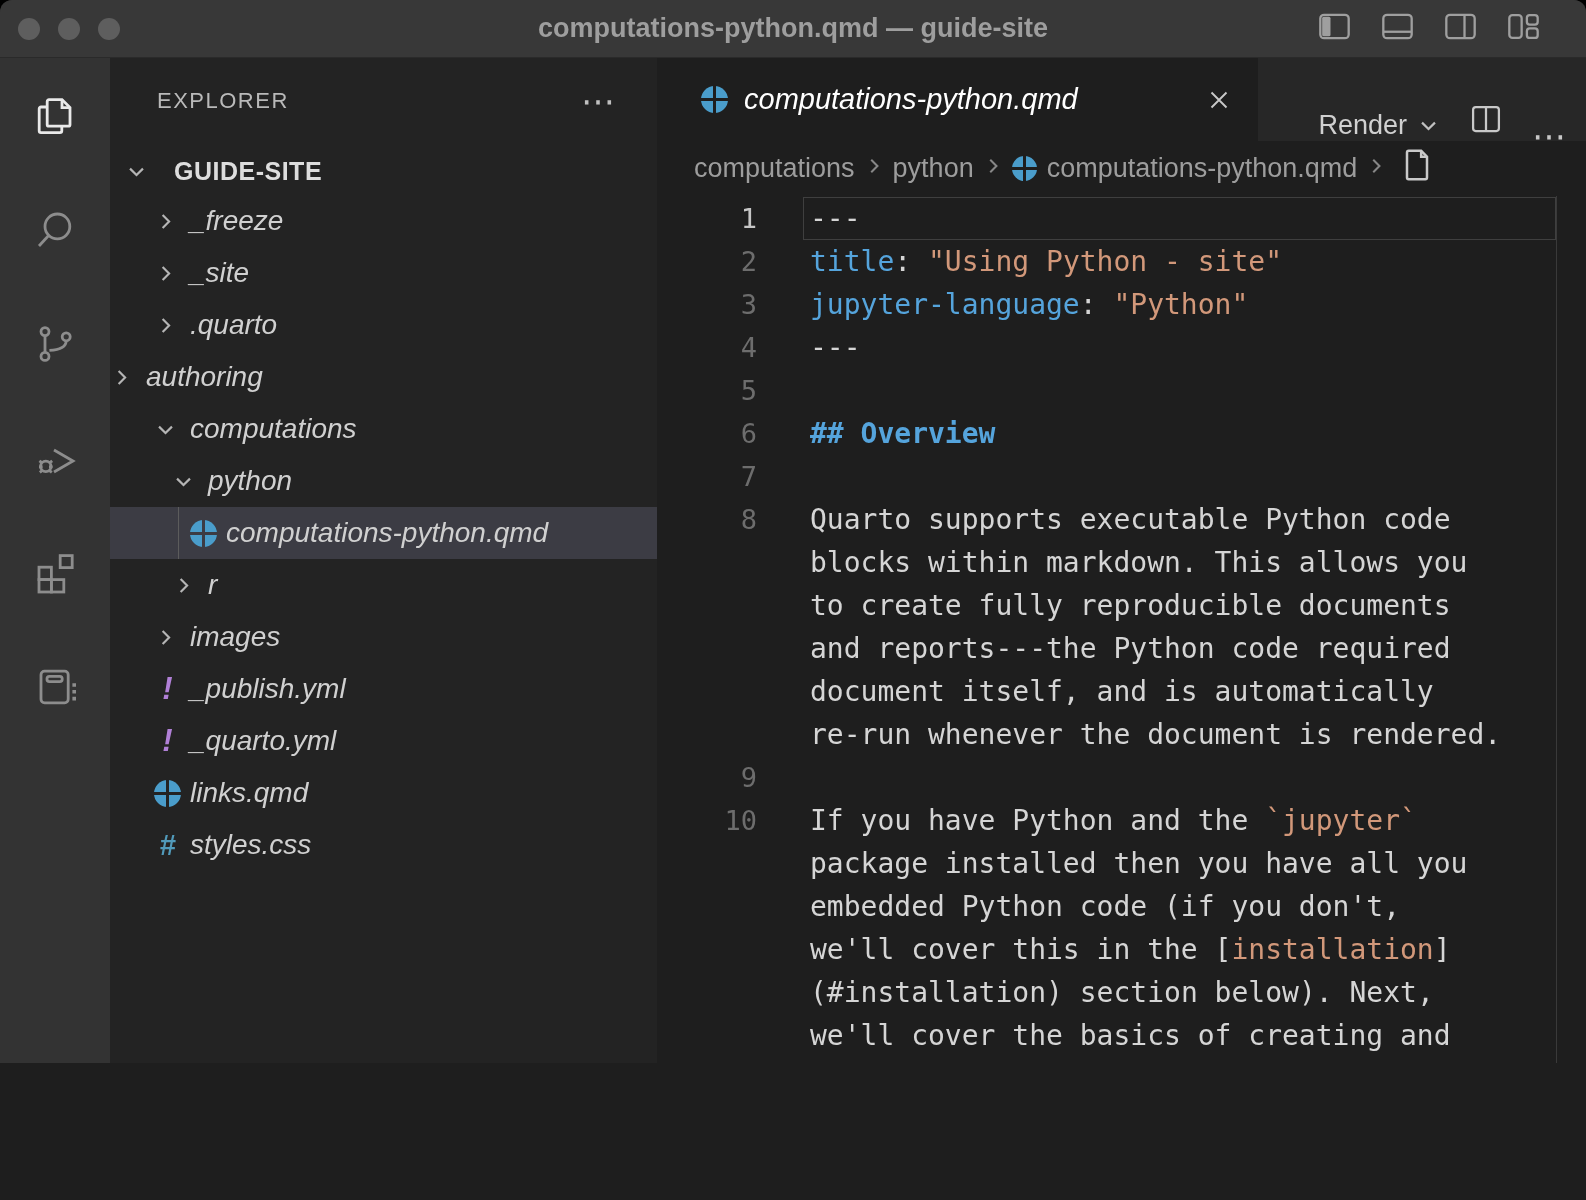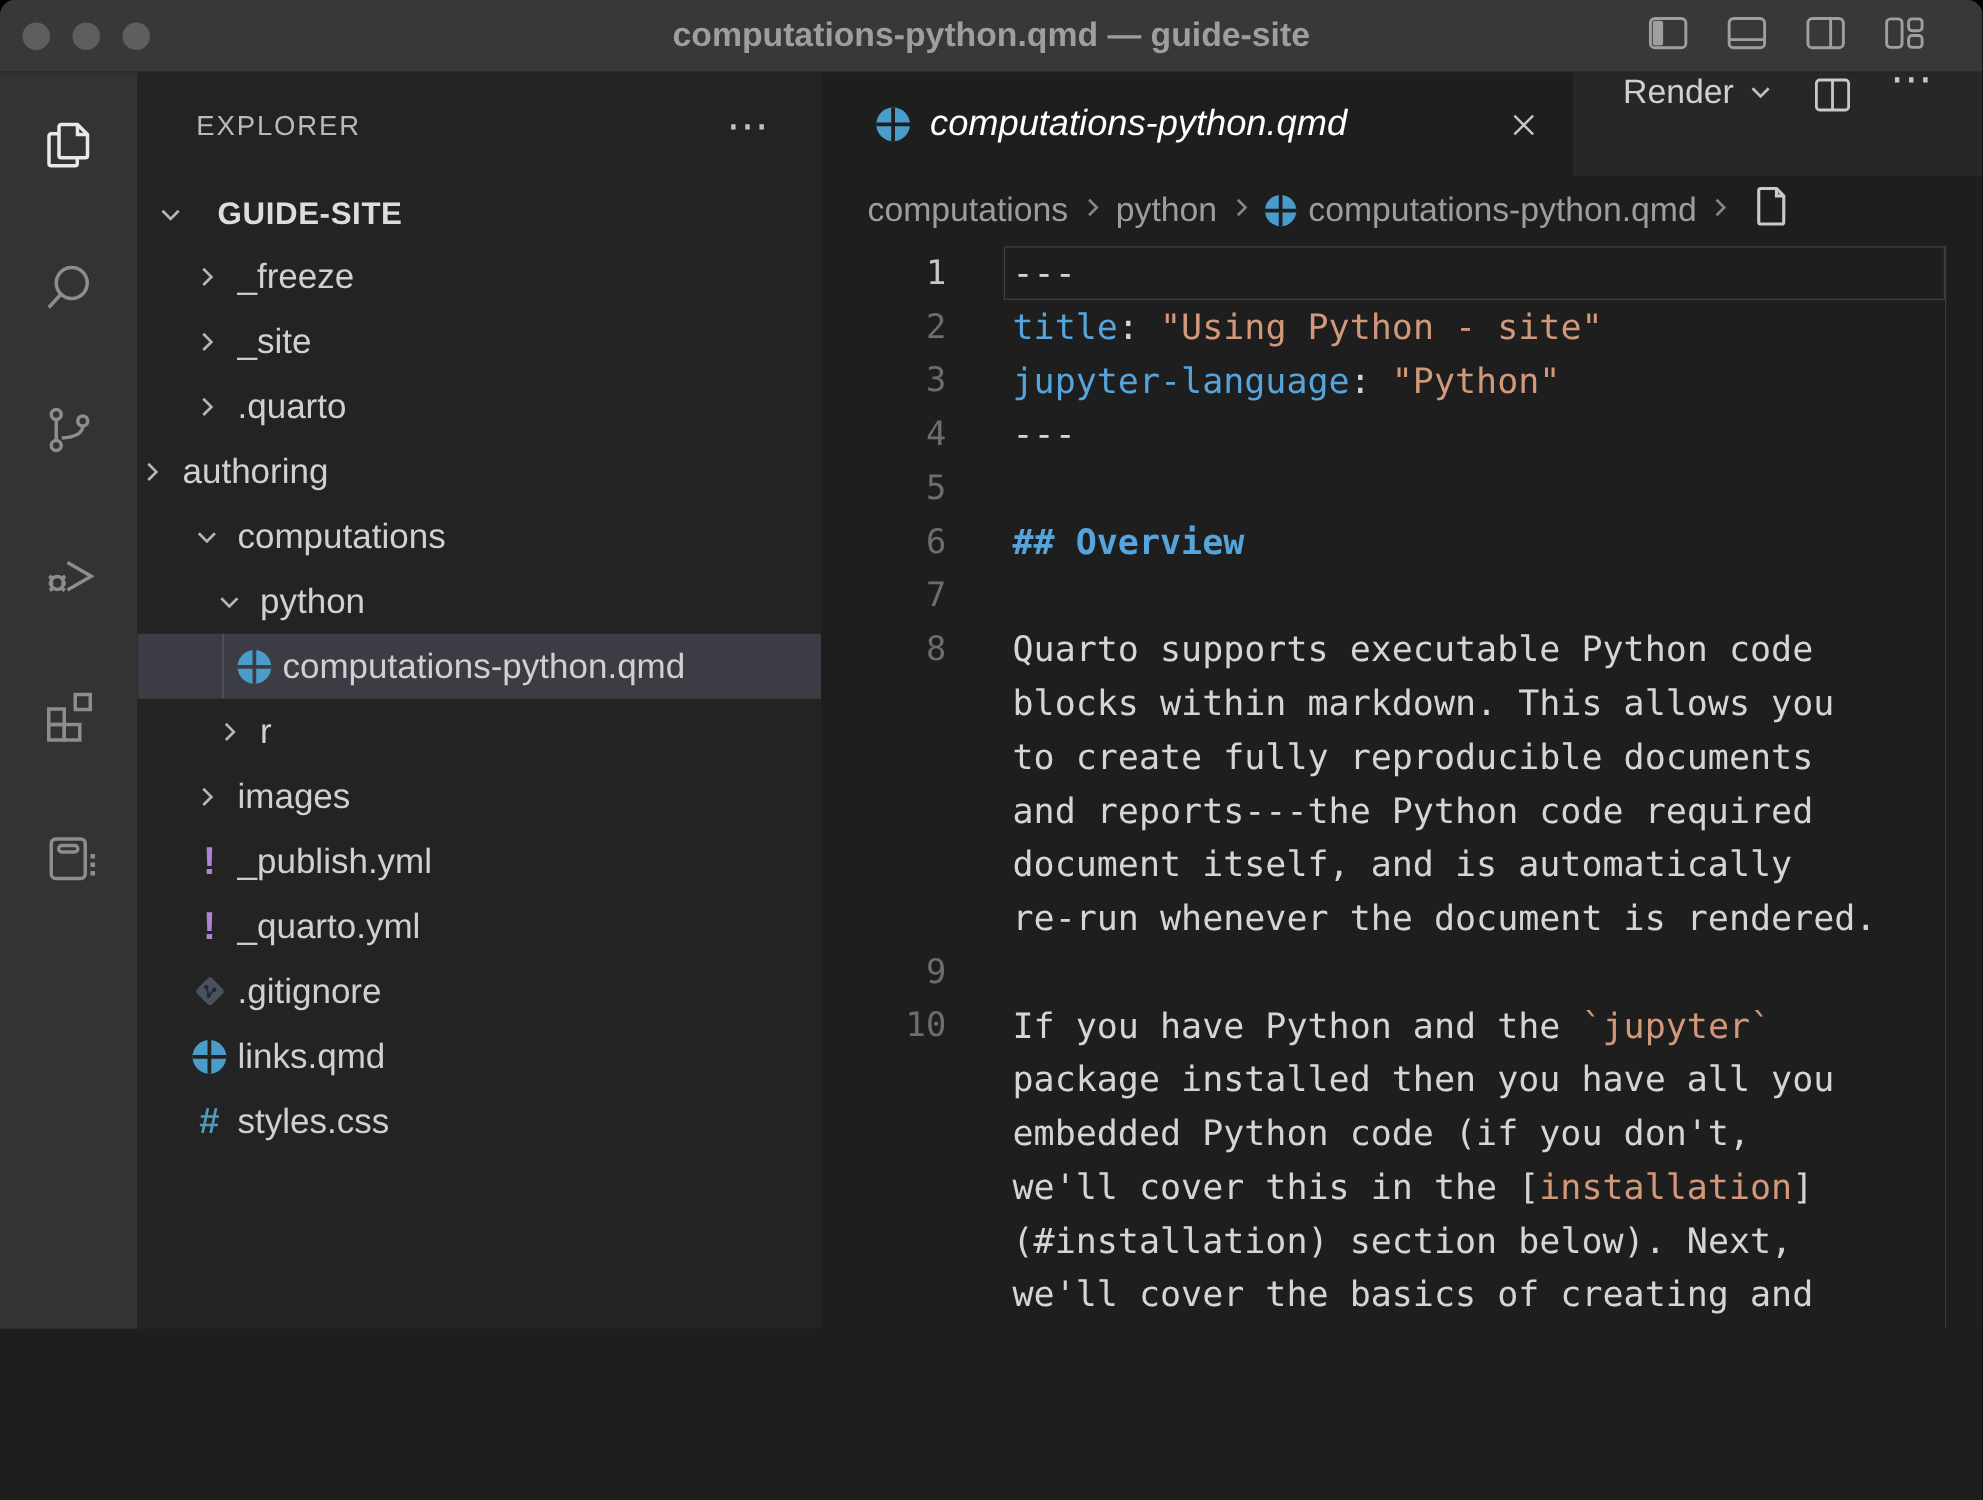--- a/index.html
+++ b/index.html
@@ -25,21 +25,21 @@
   .act-gear{position:absolute;top:1138px;left:31px;}
   
   .sidebar{position:relative;width:547px;background:#232323;flex:none;overflow:hidden;color:#cccccc;}
   .sb-header{position:absolute;top:21px;left:0;right:0;height:44px;display:flex;align-items:center;}
   .sb-header-label{margin-left:47px;font-size:22px;letter-spacing:1.5px;color:#b9b9b9;}
   .sb-more{position:absolute;right:42px;font-size:34px;color:#c0c0c0;line-height:20px;cursor:default;}
   .section-row{position:absolute;top:89px;left:0;right:0;height:48px;display:flex;align-items:center;}
   .section-row .chevsvg{margin-left:15px;}
   .section-label{margin-left:26px;font-size:25px;font-weight:bold;color:#dddddd;letter-spacing:.5px;}
   .tree{position:absolute;top:137px;left:0;right:0;}
-  .tree-row{position:relative;height:52px;display:flex;align-items:center;--icon-bg:#232323;}
+  .tree-row{position:relative;height:52px;display:flex;align-items:center;font-style:italic;--icon-bg:#232323;}
   .tree-row.selected{background:#3c3c44;--icon-bg:#3c3c44;}
   .tree-row .guide{position:absolute;left:68px;top:0;bottom:0;width:1px;background:#5c5c5c;}
   .slot{width:36px;flex:none;display:flex;align-items:center;color:#b5b5b5;}
   .chevsvg{width:23px;height:23px;stroke:#b5b5b5;fill:none;stroke-width:1.5;}
   .tree-label{font-size:28px;color:#d0d0d0;white-space:nowrap;}
   .q-icon{position:relative;width:27px;height:27px;border-radius:50%;background:var(--quarto-blue,#4a9dcb);flex:none;}
   .q-icon::before{content:"";position:absolute;left:calc(50% - 1.5px);top:0;bottom:0;width:3px;background:var(--icon-bg,#1e1e1e);}
   .q-icon::after{content:"";position:absolute;top:calc(50% - 1.5px);left:0;right:0;height:3px;background:var(--icon-bg,#1e1e1e);}
   .yml-icon{font-size:31px;font-weight:bold;color:var(--yaml-purple,#b180d7);width:27px;text-align:center;}
   .css-icon{font-size:29px;font-weight:bold;color:var(--css-blue,#519aba);width:27px;text-align:center;}
@@ -48,21 +48,21 @@
   .outline-row{position:absolute;top:1128px;left:0;right:0;height:48px;display:flex;align-items:flex-start;padding-top:2px;}
   .outline-row .chevsvg{margin-left:30px;}
   .outline-label{margin-left:10px;font-size:24px;font-weight:bold;color:#d4d4d4;letter-spacing:.5px;}
   
   .editorgroup{position:relative;width:929px;flex:none;display:flex;flex-direction:column;background:#1e1e1e;}
   .tabbar{height:83px;background:#272727;display:flex;flex:none;}
   .tab{width:533px;flex:none;background:#1e1e1e;display:flex;align-items:center;padding:0 24px 0 44px;--icon-bg:#1e1e1e;}
   .tab-label{margin-left:16px;font-size:29px;font-style:italic;color:#ffffff;white-space:nowrap;}
   .tab-close{margin-left:auto;width:30px;height:30px;}
   .tab-close svg{width:30px;height:30px;stroke:#c8c8c8;stroke-width:1.5;fill:none;}
-  .tab-actions{flex:1;display:flex;align-items:flex-start;justify-content:flex-end;gap:28px;padding-right:40px;}
+  .tab-actions{flex:1;display:flex;align-items:flex-end;justify-content:flex-end;gap:28px;padding-right:20px;}
   .render-btn{display:flex;align-items:center;gap:10px;color:#d0d0d0;font-size:27px;}
   .render-btn .chevsvg{stroke:#c0c0c0;}
   .split-icon svg{width:36px;height:36px;stroke:#c8c8c8;fill:none;stroke-width:1.5;}
   .more-dots{font-size:34px;color:#c8c8c8;line-height:10px;}
   
   .breadcrumb{height:55px;flex:none;display:flex;align-items:center;padding-left:37px;overflow:hidden;
     color:#9d9d9d;font-size:27px;--icon-bg:#1e1e1e;white-space:nowrap;}
   .bc-sep svg{width:22px;height:22px;stroke:#878787;fill:none;stroke-width:1.5;margin:0 8px;}
   .breadcrumb .q-icon{width:25px;height:25px;margin-right:10px;}
   .bc-file-icon{flex:none;margin-left:2px;}
@@ -251,32 +251,20 @@
             <span class="slot">
               <span class="yml-icon">!</span>
             </span>
             <span class="tree-label">_publish.yml</span>
           </div>
           <div class="tree-row" style="padding-left: 44px;">
             <span class="slot">
               <span class="yml-icon">!</span>
             </span>
             <span class="tree-label">_quarto.yml</span>
-          </div>
-          <div class="tree-row" style="padding-left: 44px;">
-            <span class="slot git-icon">
-              <svg viewBox="0 0 16 16">
-                <rect x="3.1" y="3.1" width="9.8" height="9.8" rx="1.6" transform="rotate(45 8 8)" fill="#49525c"></rect>
-                <circle cx="6.3" cy="6.1" r="1" fill="#23272b"></circle>
-                <circle cx="9.9" cy="7.3" r="1" fill="#23272b"></circle>
-                <circle cx="7.4" cy="10.1" r="1" fill="#23272b"></circle>
-                <path d="M6.6 6.5L7.3 9.7M9.5 7.7L7.6 9.8" stroke="#23272b" stroke-width=".8" fill="none"></path>
-              </svg>
-            </span>
-            <span class="tree-label">.gitignore</span>
           </div>
           <div class="tree-row" style="padding-left: 44px; text-align: right;">
             <span class="slot">
               <span class="q-icon"></span>
             </span>
             <span class="tree-label">links.qmd</span>
           </div>
           <div class="tree-row" style="padding-left: 44px;">
             <span class="slot">
               <span class="css-icon">#</span>

